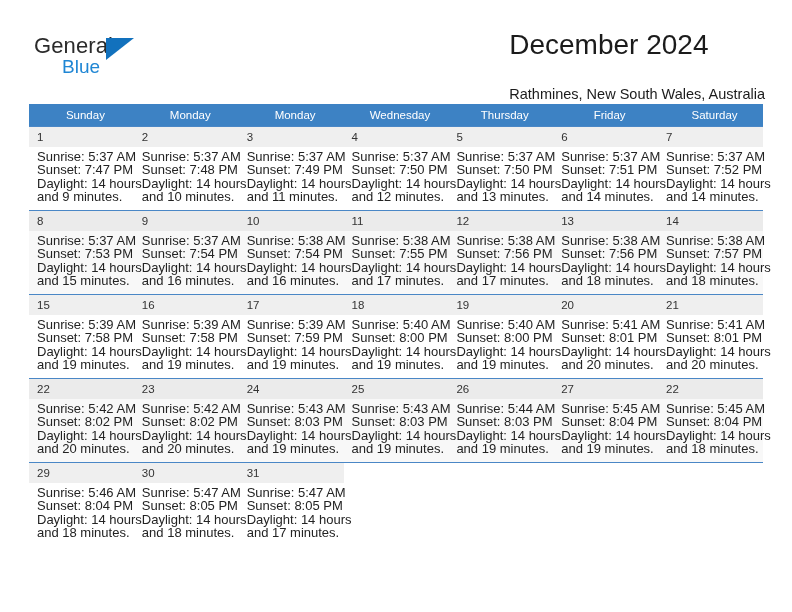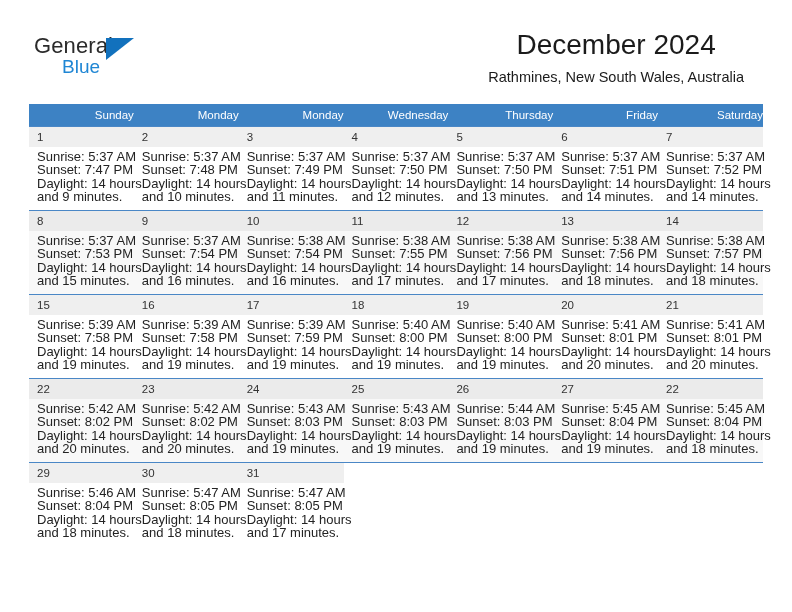--- a/index.html
+++ b/index.html
@@ -59,54 +59,54 @@
     position: absolute;
     left: 28px;
     top: 23px;
     font-size: 19px;
     color: #1f86d4;
     font-family: "Liberation Sans", sans-serif;
   }
 
   .title-block {
     position: absolute;
-    right: 48px;
+    right: 27px;
     top: 28px;
-    text-align: center;
+    text-align: left;
   }
   .cal-title {
     font-size: 28px;
     font-weight: normal;
     color: #1b1b1b;
     line-height: 34px;
     white-space: nowrap;
   }
   .cal-subtitle {
     font-size: 14.5px;
     color: #1b1b1b;
     line-height: 20px;
-    margin-top: 5px;
+    margin-top: 22px;
     white-space: nowrap;
   }
 
   
   .calendar {
     position: absolute;
     left: 29px;
     top: 104px;
     width: 734px;
     border-collapse: collapse;
     table-layout: fixed;
   }
   .calendar th {
     background: #3d82c4;
     color: #ffffff;
     font-size: 11.5px;
     font-weight: normal;
-    text-align: right;
+    text-align: center;
     padding: 5px 0 5px 8px;
     height: 12px;
     border: none;
   }
   .calendar td {
     width: 104.85px;
     vertical-align: top;
     padding: 0;
     border: none;
     border-top: 1px solid #4a87c6;

